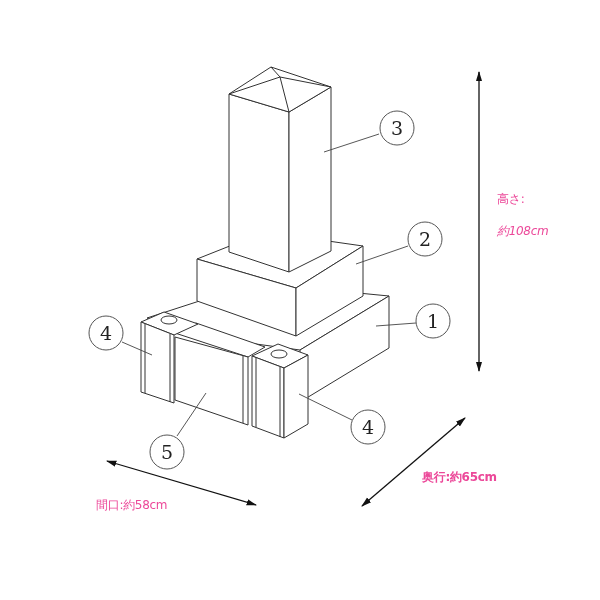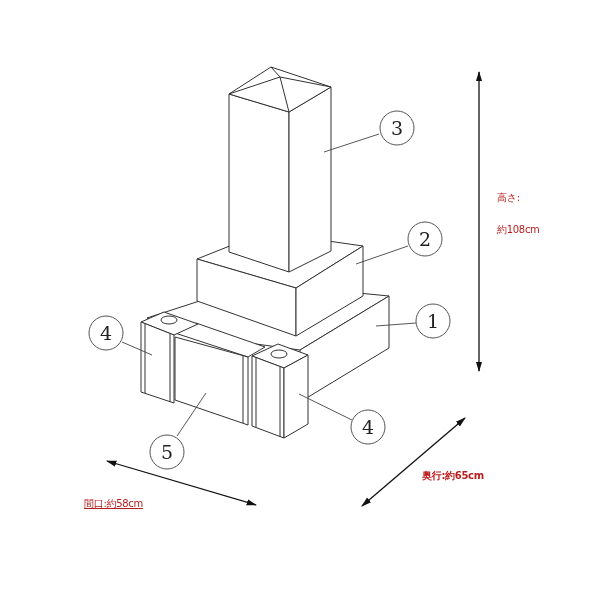--- a/index.html
+++ b/index.html
@@ -4,21 +4,21 @@
 <style>
   html, body { margin: 0; padding: 0; background: #ffffff; }
   body { width: 600px; height: 600px; position: relative; overflow: hidden; font-family: "DejaVu Sans", sans-serif; }
   #diagram { position: absolute; left: 0; top: 0; width: 600px; height: 600px; }
   .edge { fill: #ffffff; stroke: #333333; stroke-width: 1; stroke-linejoin: round; }
   .line { fill: none; stroke: #333333; stroke-width: 1; }
   .leader { fill: none; stroke: #444444; stroke-width: 0.9; }
   .callout-circle { fill: #ffffff; stroke: #555555; stroke-width: 1; }
   .callout-num { font-family: "DejaVu Serif", serif; font-size: 19px; fill: #222222; text-anchor: middle; dominant-baseline: central; }
   .dim { stroke: #111111; stroke-width: 1.3; fill: none; }
-  .label { position: absolute; font-size: 10px; color: #b91c1c; white-space: nowrap; letter-spacing: -0.3px; }
+  .label { position: absolute; font-size: 12px; color: #ec4899; white-space: nowrap; letter-spacing: -0.3px; }
 </style>
 </head>
 <body>
 
 <svg id="diagram" viewBox="0 0 600 600" xmlns="http://www.w3.org/2000/svg">
 
   <g>
 
     <polygon class="edge" points="147,318 255,283 389,296 300,350 175,333"></polygon>
 
@@ -104,15 +104,15 @@
     <marker id="arrow" viewBox="0 0 10 10" refX="9" refY="5" markerWidth="8" markerHeight="8" orient="auto-start-reverse">
       <path d="M0,2 L10,5 L0,8 z" fill="#111111"></path>
     </marker>
   </defs>
   <line class="dim" x1="479" y1="72" x2="479" y2="371" marker-start="url(#arrow)" marker-end="url(#arrow)"></line>
   <line class="dim" x1="362" y1="506" x2="465" y2="418" marker-start="url(#arrow)" marker-end="url(#arrow)"></line>
   <line class="dim" x1="107" y1="461" x2="256" y2="505" marker-start="url(#arrow)" marker-end="url(#arrow)"></line>
 </svg>
 
 <div class="label" style="left:497px; top:191px;">高さ:</div>
-<div class="label" style="left:497px; top:223px;">約108cm</div>
+<div class="label" style="left:497px; top:223px;font-style:italic;">約108cm</div>
 <div class="label" style="left:422px; top:469px;font-weight:bold;">奥行:約65cm</div>
-<div class="label" style="left:84px; top:497px;text-decoration:underline;">間口:約58cm</div>
+<div class="label" style="left:96px; top:497px;">間口:約58cm</div>
 
 </body></html>

